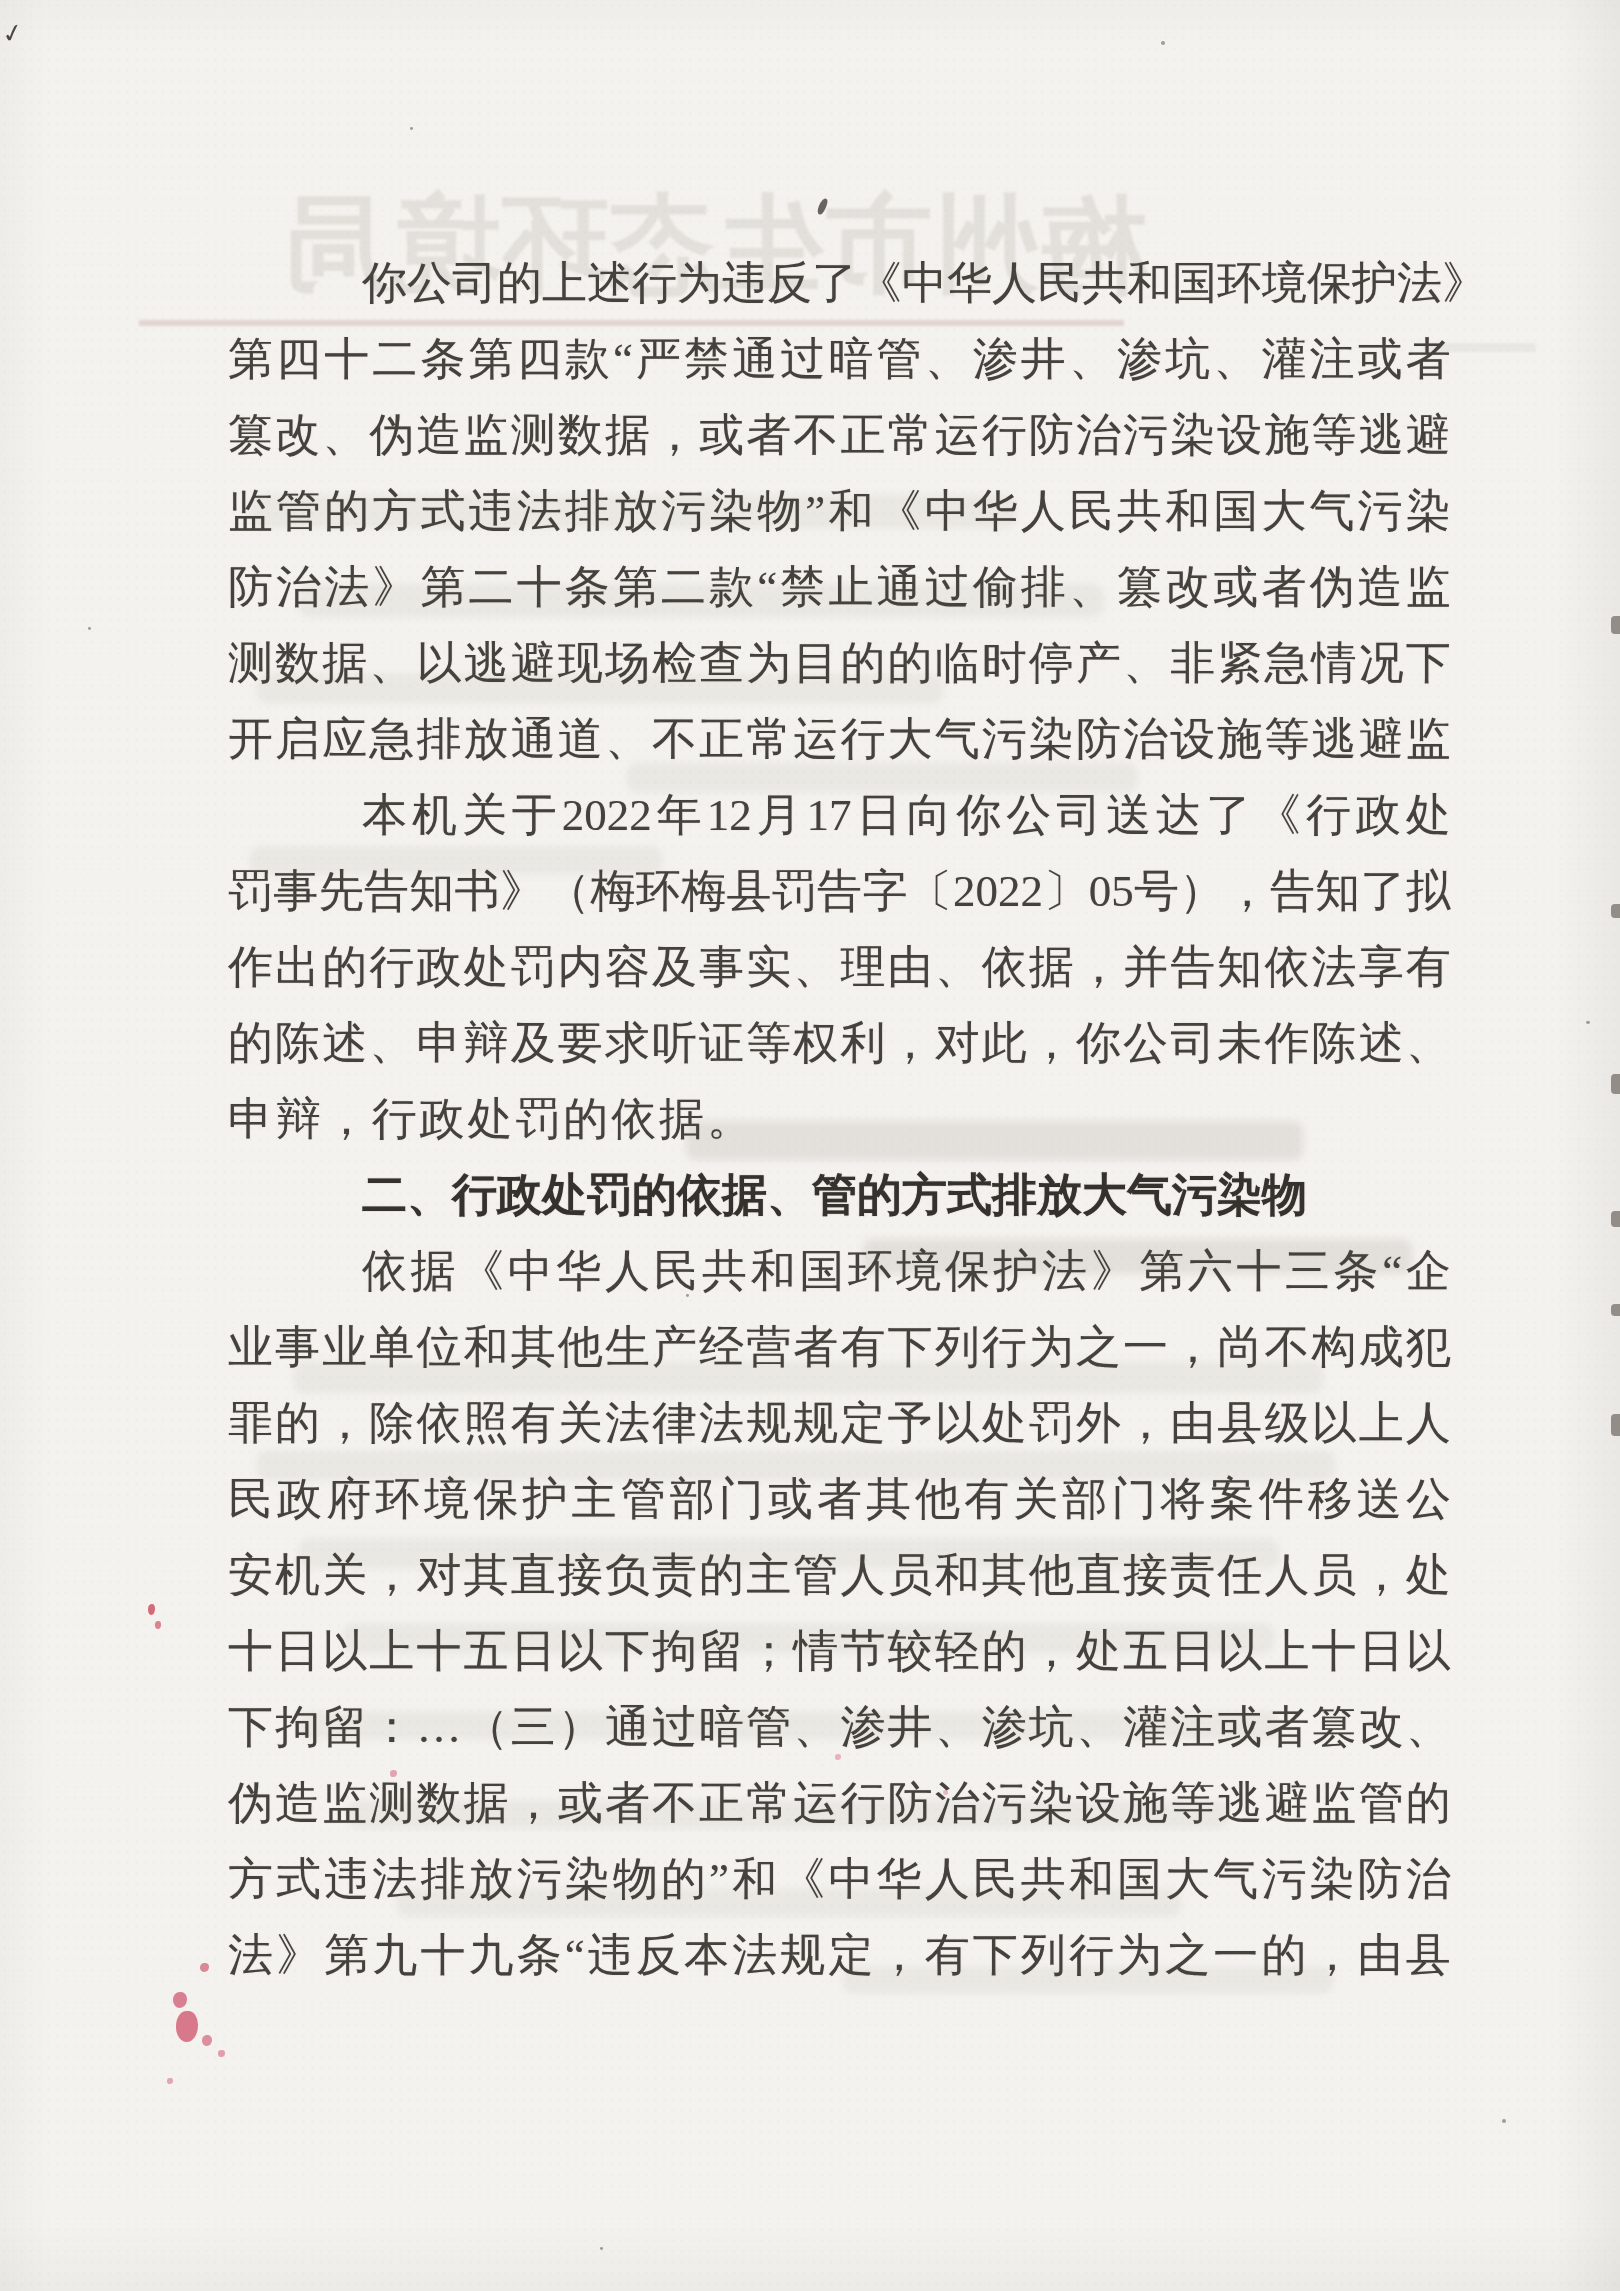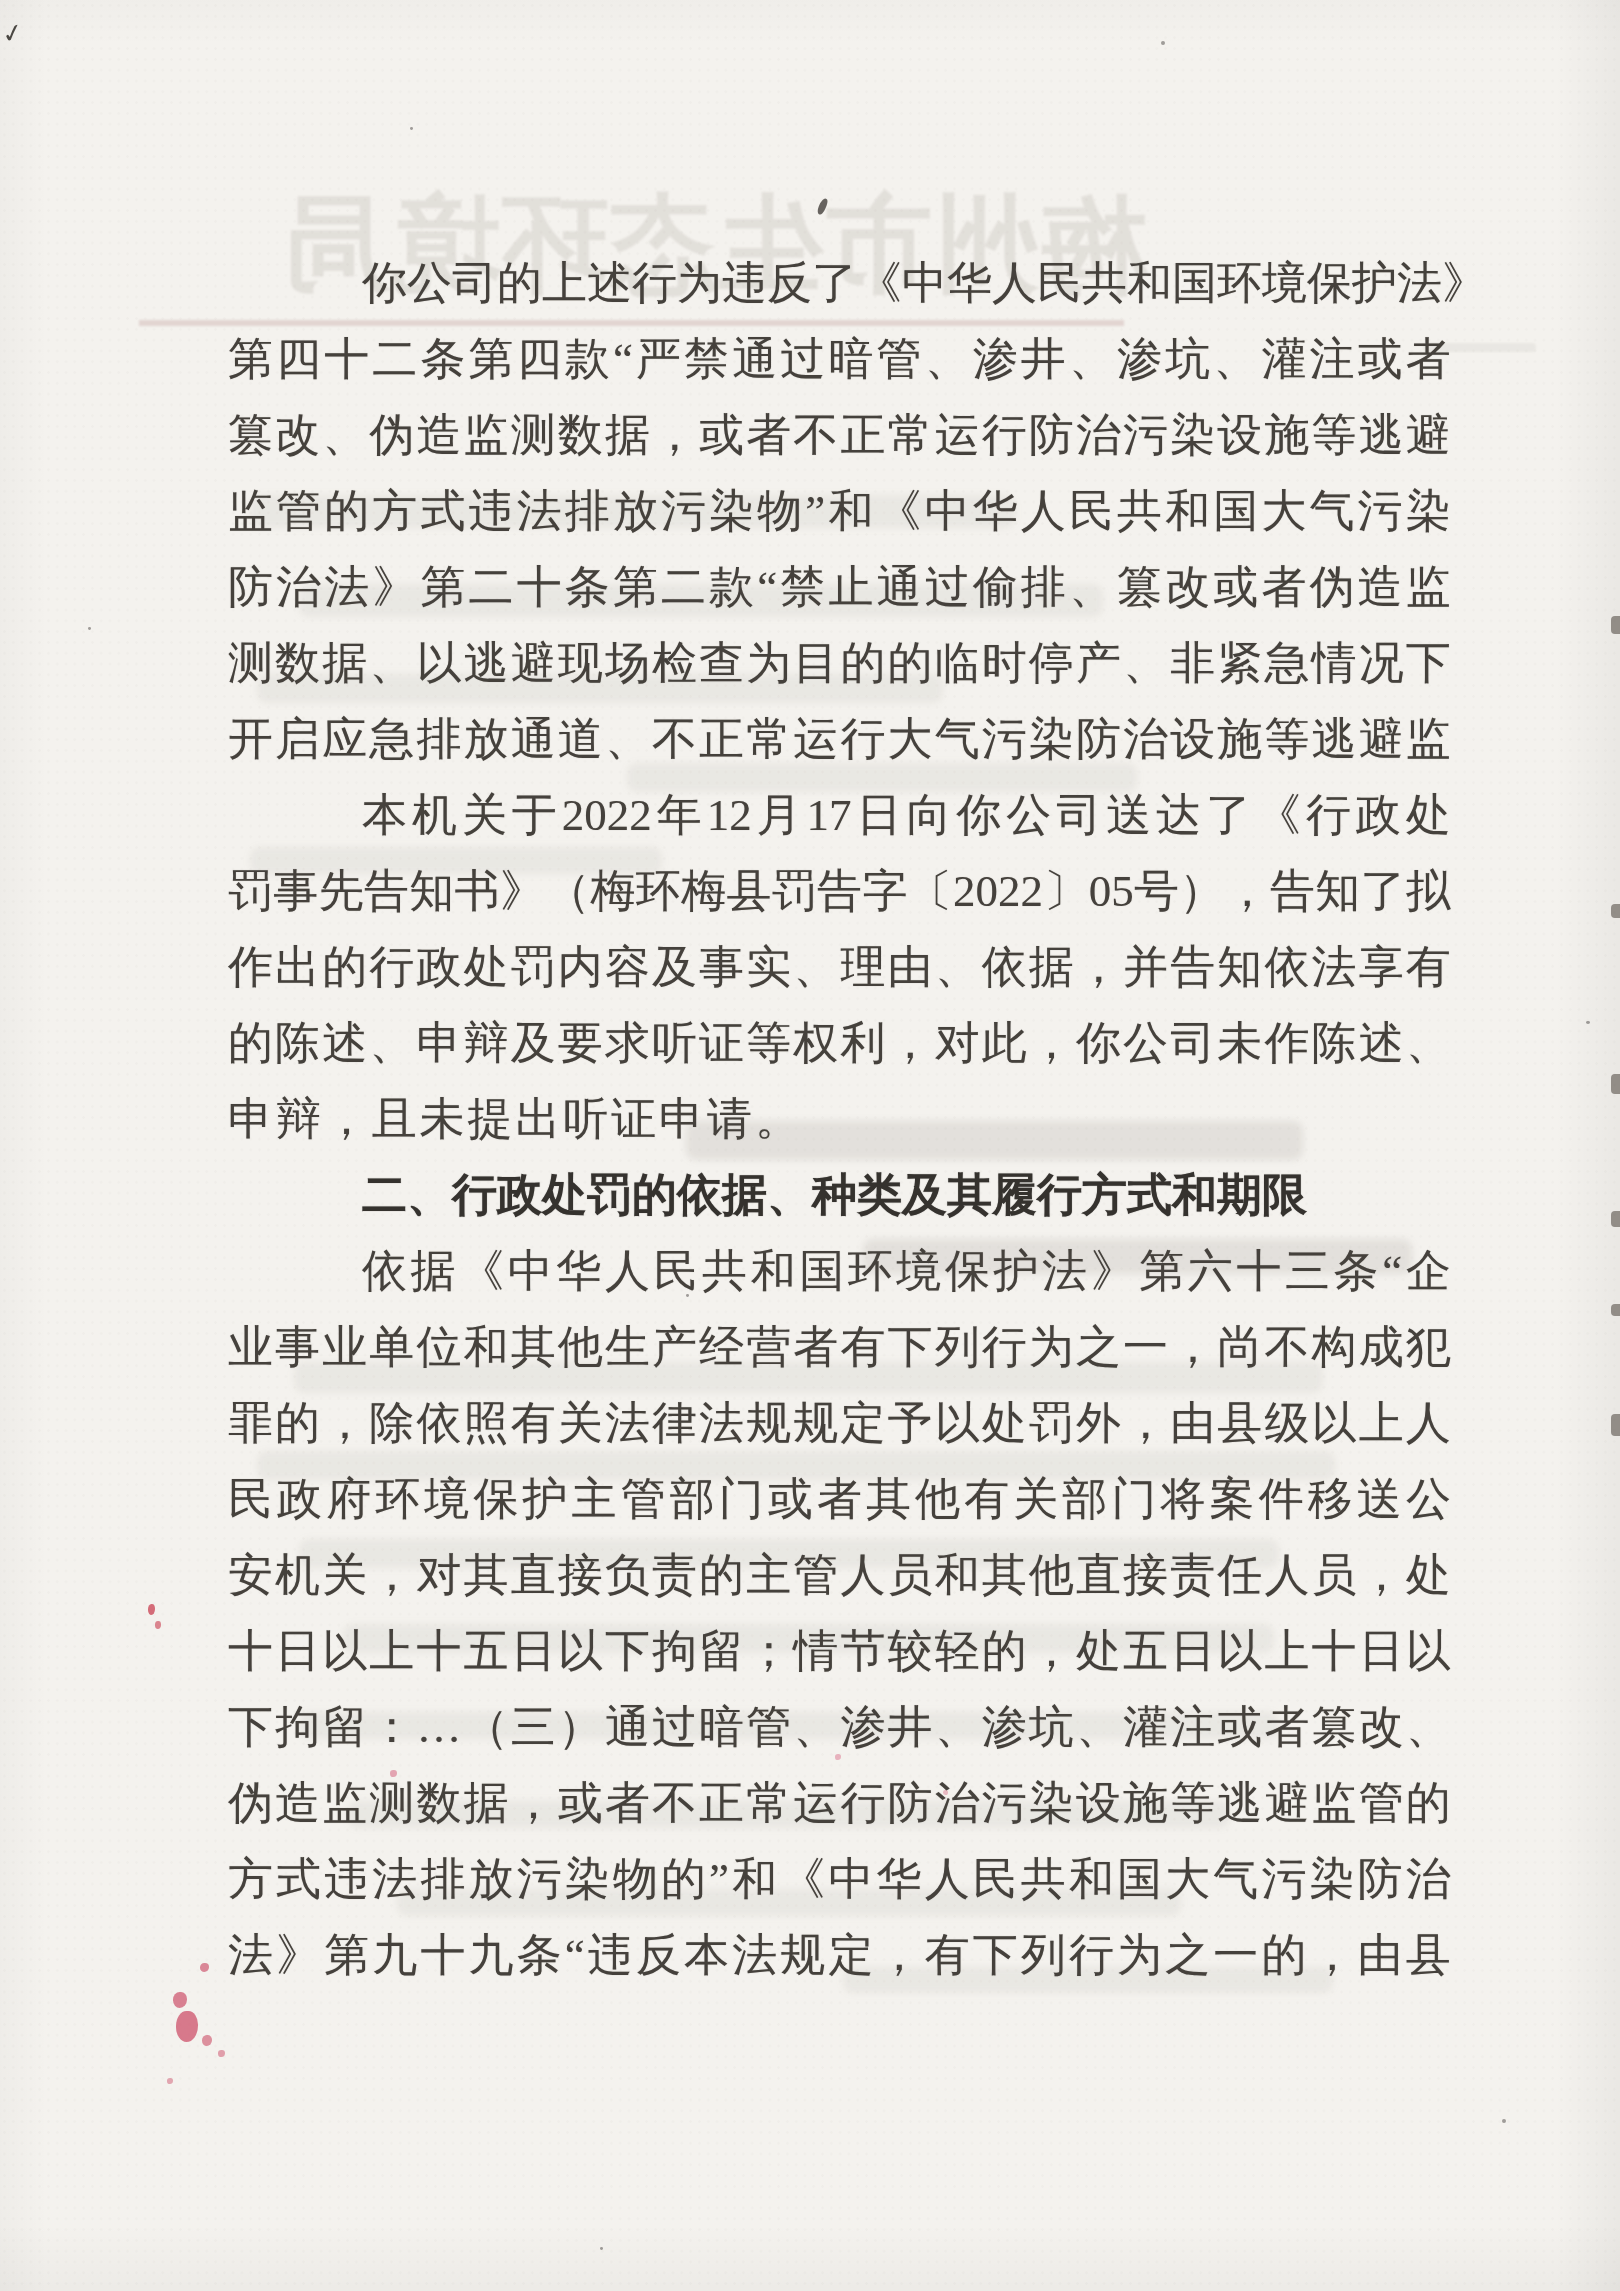--- a/index.html
+++ b/index.html
@@ -404,22 +404,22 @@
         <span>，</span>
         <span>你</span>
         <span>公</span>
         <span>司</span>
         <span>未</span>
         <span>作</span>
         <span>陈</span>
         <span>述</span>
         <span>、</span>
       </div>
-      <div class="line end">申辩，且未提出听证申请。</div>
-      <div class="line heading">二、行政处罚的依据、种类及其履行方式和期限</div>
+      <div class="line end">申辩，行政处罚的依据。</div>
+      <div class="line heading">二、行政处罚的依据、管的方式排放大气污染物</div>
       <div class="line first">
         <span>依</span>
         <span>据</span>
         <span>《</span>
         <span>中</span>
         <span>华</span>
         <span>人</span>
         <span>民</span>
         <span>共</span>
         <span>和</span>

